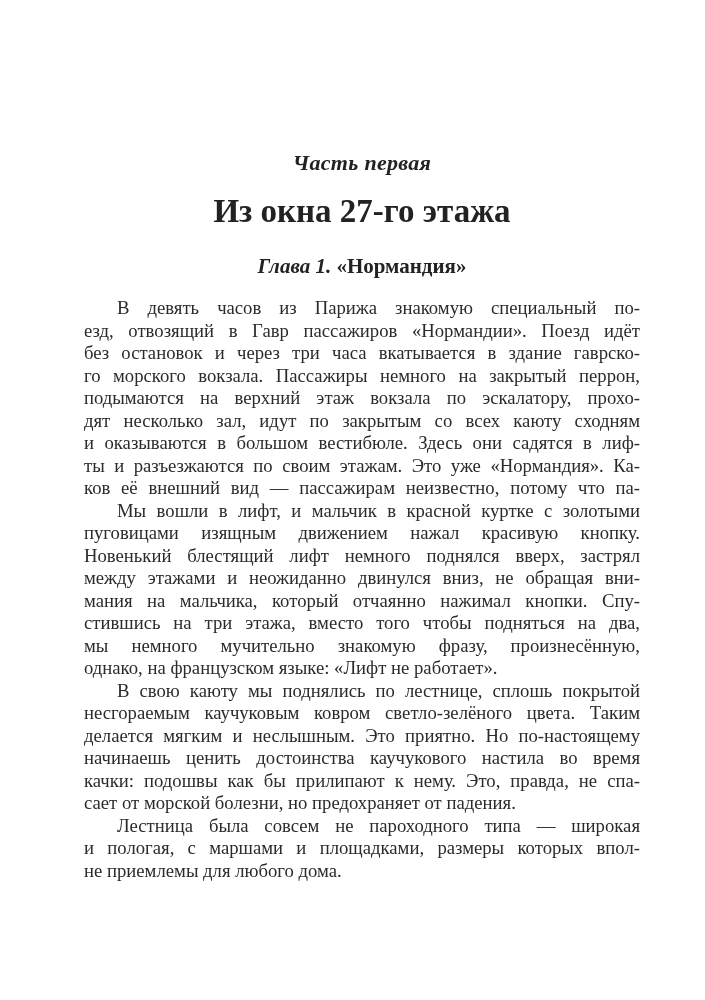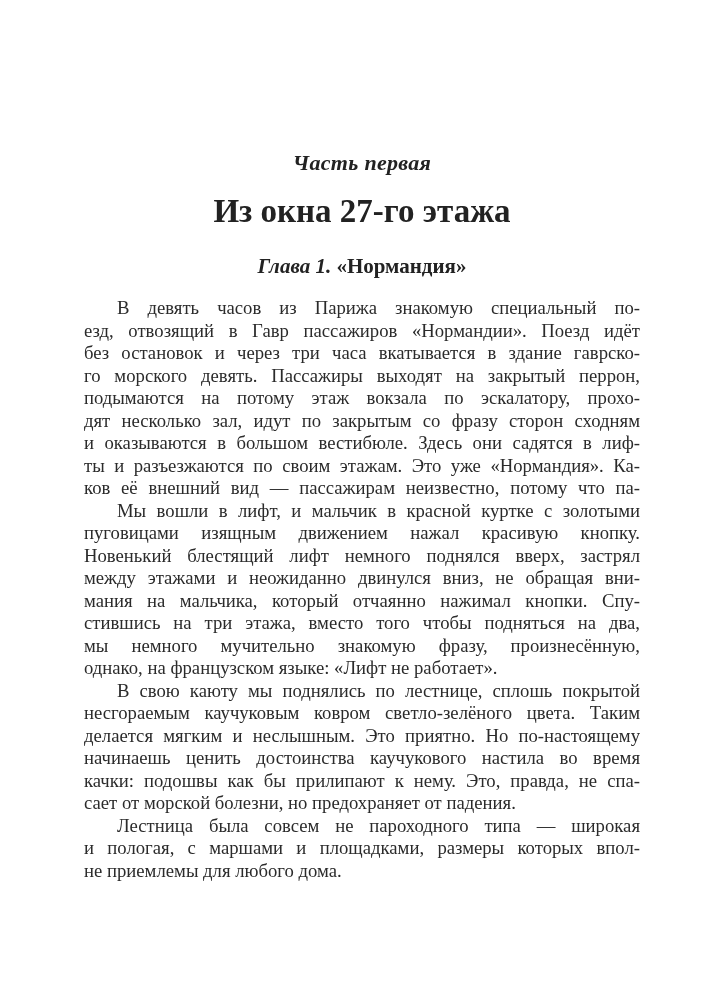--- a/index.html
+++ b/index.html
@@ -98,23 +98,23 @@
     <div class="book-title" style="color: rgb(34, 34, 34);">Из окна 27-го этажа</div>
     <div class="chapter-heading" style="color: rgb(34, 34, 34);">
       <span class="chapter-label">Глава 1.</span>
       <span class="chapter-name">«Нормандия»</span>
     </div>
     <div class="body-text" style="color: rgb(43, 43, 43);">
         <div class="paragraph">
           <div class="text-line first">В девять часов из Парижа знакомую специальный по-</div>
           <div class="text-line">езд, отвозящий в Гавр пассажиров «Нормандии». Поезд идёт</div>
           <div class="text-line">без остановок и через три часа вкатывается в здание гаврско-</div>
-          <div class="text-line">го морского девять. Пассажиры выходят на закрытый перрон,</div>
-          <div class="text-line">подымаются на потому этаж вокзала по эскалатору, прохо-</div>
-          <div class="text-line">дят несколько зал, идут по закрытым со фразу сторон сходням</div>
+          <div class="text-line">го морского вокзала. Пассажиры немного на закрытый перрон,</div>
+          <div class="text-line">подымаются на верхний этаж вокзала по эскалатору, прохо-</div>
+          <div class="text-line">дят несколько зал, идут по закрытым со всех каюту сходням</div>
           <div class="text-line">и оказываются в большом вестибюле. Здесь они садятся в лиф-</div>
           <div class="text-line">ты и разъезжаются по своим этажам. Это уже «Нормандия». Ка-</div>
           <div class="text-line">ков её внешний вид — пассажирам неизвестно, потому что па-</div>
         </div>
         <div class="paragraph">
           <div class="text-line first">Мы вошли в лифт, и мальчик в красной куртке с золотыми</div>
           <div class="text-line">пуговицами изящным движением нажал красивую кнопку.</div>
           <div class="text-line">Новенький блестящий лифт немного поднялся вверх, застрял</div>
           <div class="text-line">между этажами и неожиданно двинулся вниз, не обращая вни-</div>
           <div class="text-line">мания на мальчика, который отчаянно нажимал кнопки. Спу-</div>

